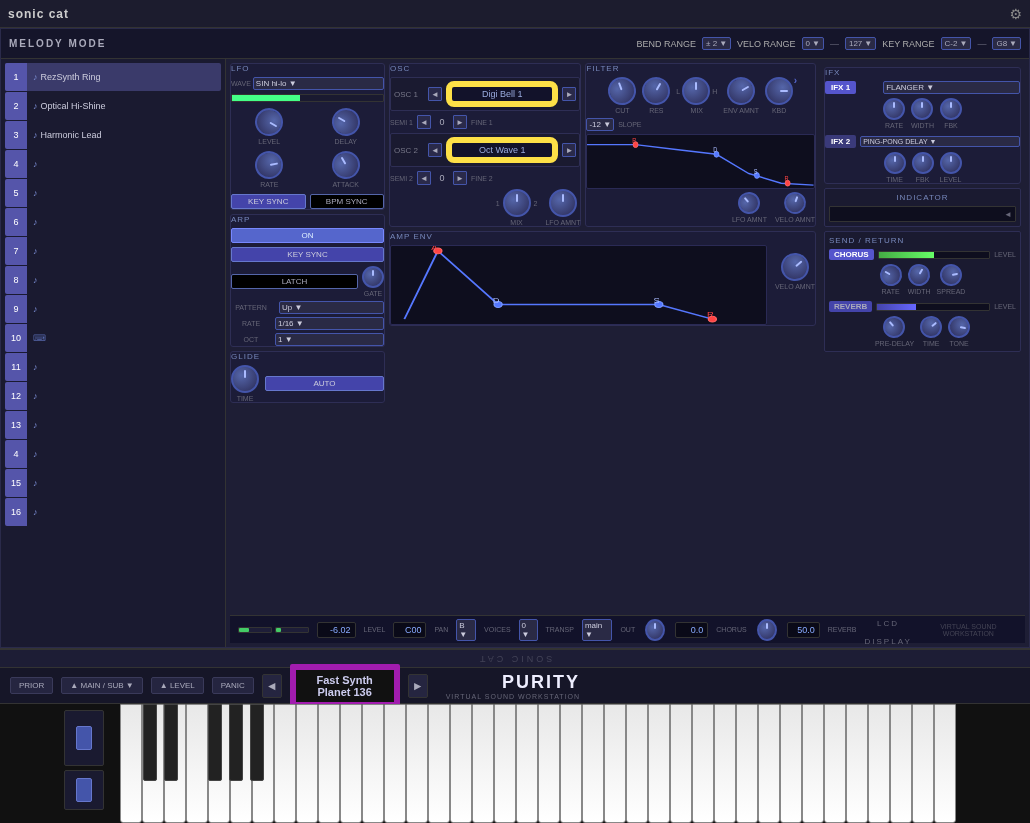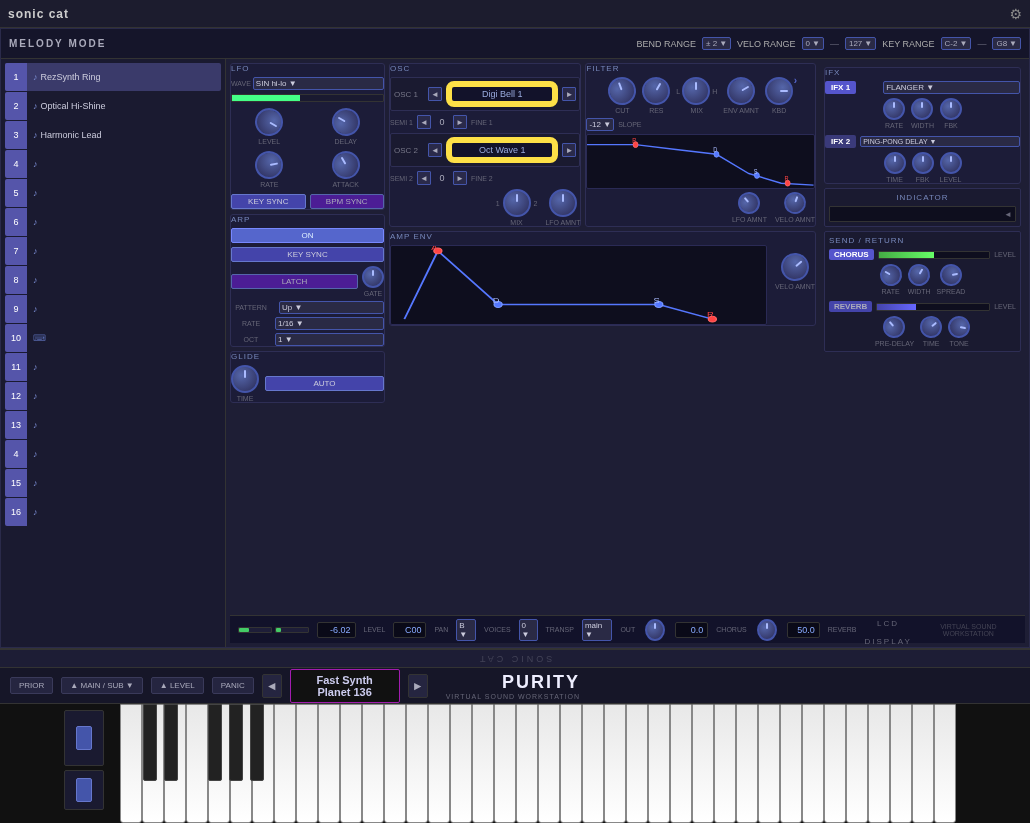--- a/index.html
+++ b/index.html
@@ -201,21 +201,21 @@
       overflow: hidden;
     }
     .lfo-bar-fill {
       height: 100%;
       background: #44ff88;
       width: 45%;
     }
 
     
     .btn {
-      background: #4c1d95;
+      background: #000000;
       border: 1px solid #5566aa;
       color: #aabf;
       font-size: 8px;
       text-align: center;
       padding: 2px 6px;
       border-radius: 2px;
       cursor: pointer;
       text-transform: uppercase;
     }
     .btn-active {
@@ -433,21 +433,21 @@
       font-size: 8px;
       padding: 3px 8px;
       border-radius: 2px;
       cursor: pointer;
       text-transform: uppercase;
     }
 
     
     .lcd-display {
       background: #111;
-      border: 1px solid #a21caf;
+      border: 6px solid #a21caf;
       color: #cce;
       font-size: 11px;
       font-weight: bold;
       padding: 4px 15px;
       border-radius: 2px;
       min-width: 110px;
       text-align: center;
     }
 
     

